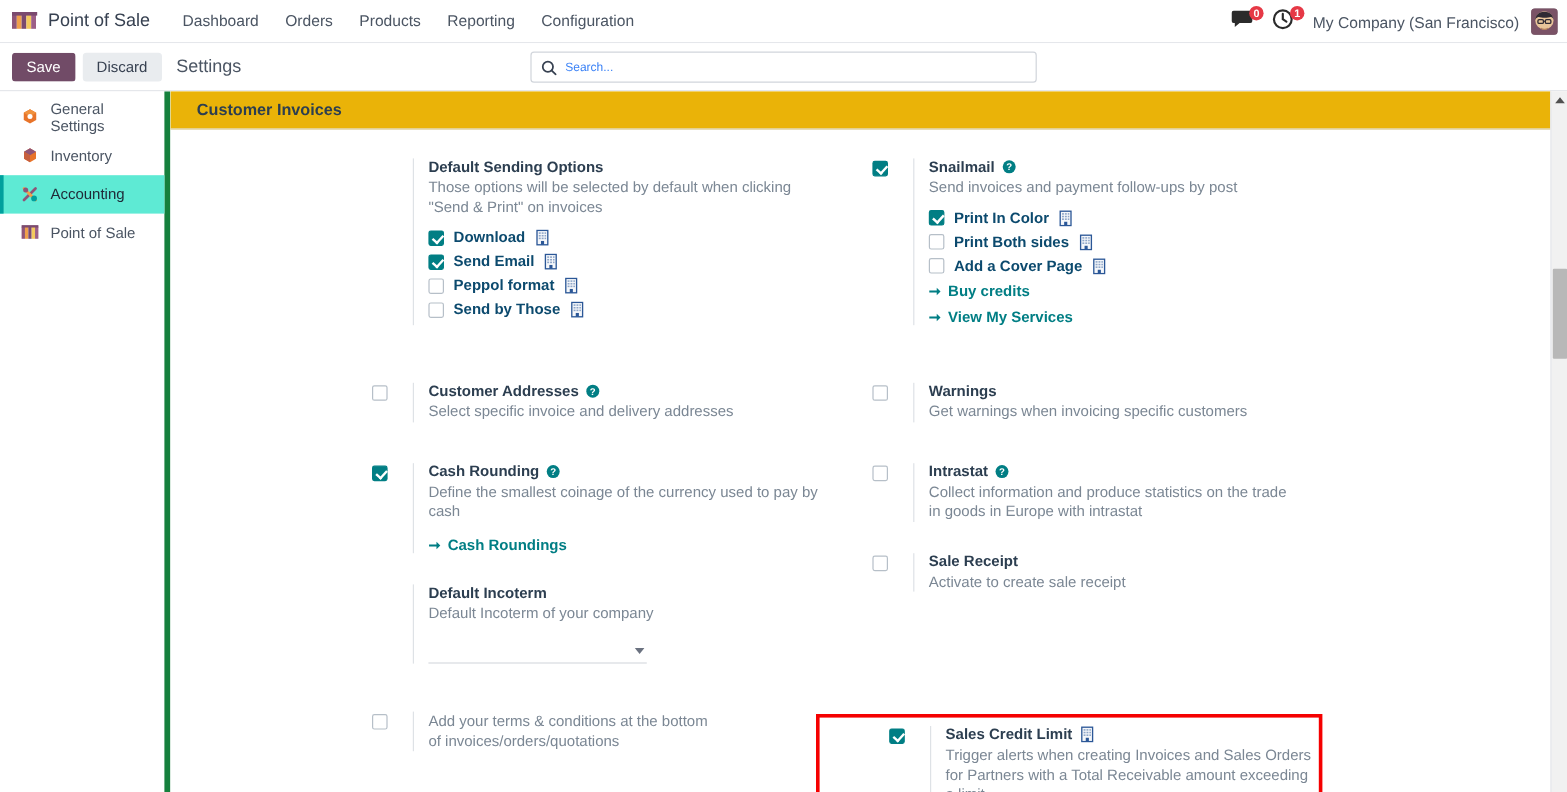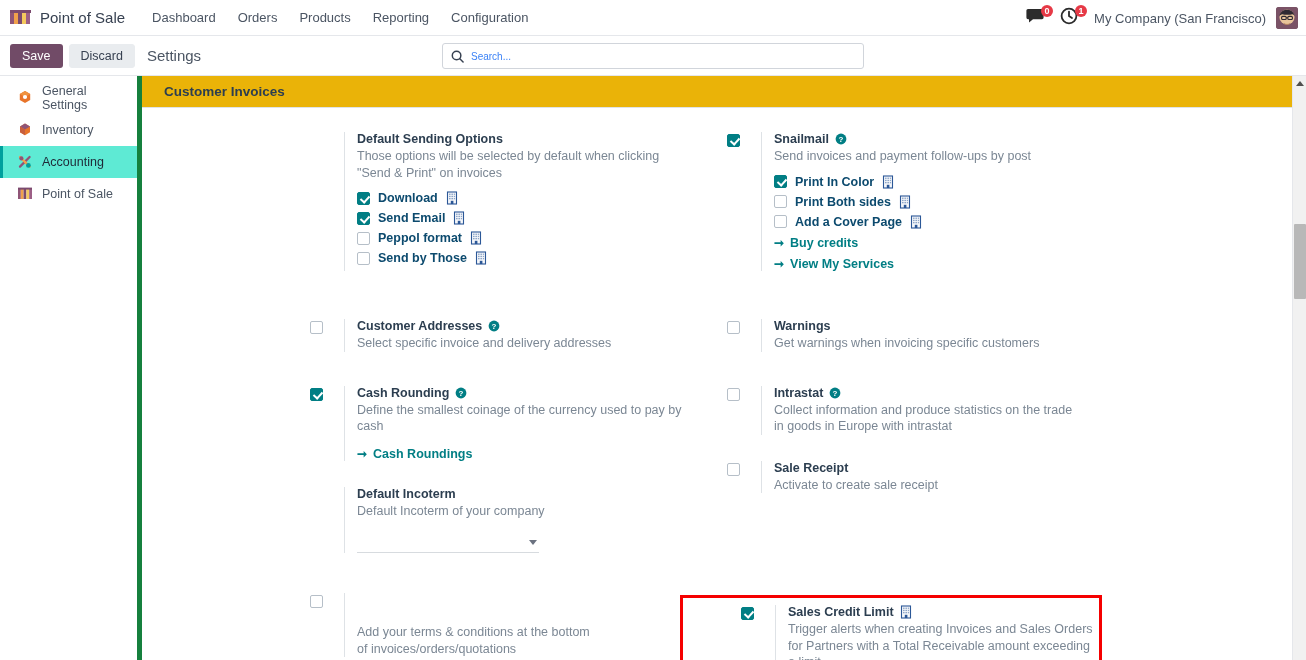--- a/index.html
+++ b/index.html
@@ -525,21 +525,21 @@
               </div>
             </div>
           </div>
         </div>
 
         <div class="grid" style="margin-top:18px;">
           <div class="col col-left">
             <div class="setting">
               <div class="cb-slot"><span class="cbox"></span></div>
               <div class="setting-main">
-                <div class="s-desc" style="max-width:240px;margin-top:31px;">Add your terms &amp; conditions at the bottom of invoices/orders/quotations</div>
+                <div class="s-desc" style="max-width:240px;">Add your terms &amp; conditions at the bottom of invoices/orders/quotations</div>
               </div>
             </div>
 
           </div>
 
           <div class="col col-right">
             <div class="setting" style="padding-top:12px;">
               <div class="cb-slot" style="padding-left:14px;width:48px;flex:0 0 48px;"><span class="cbox checked"></span></div>
               <div class="setting-main">
                 <div class="s-title">

